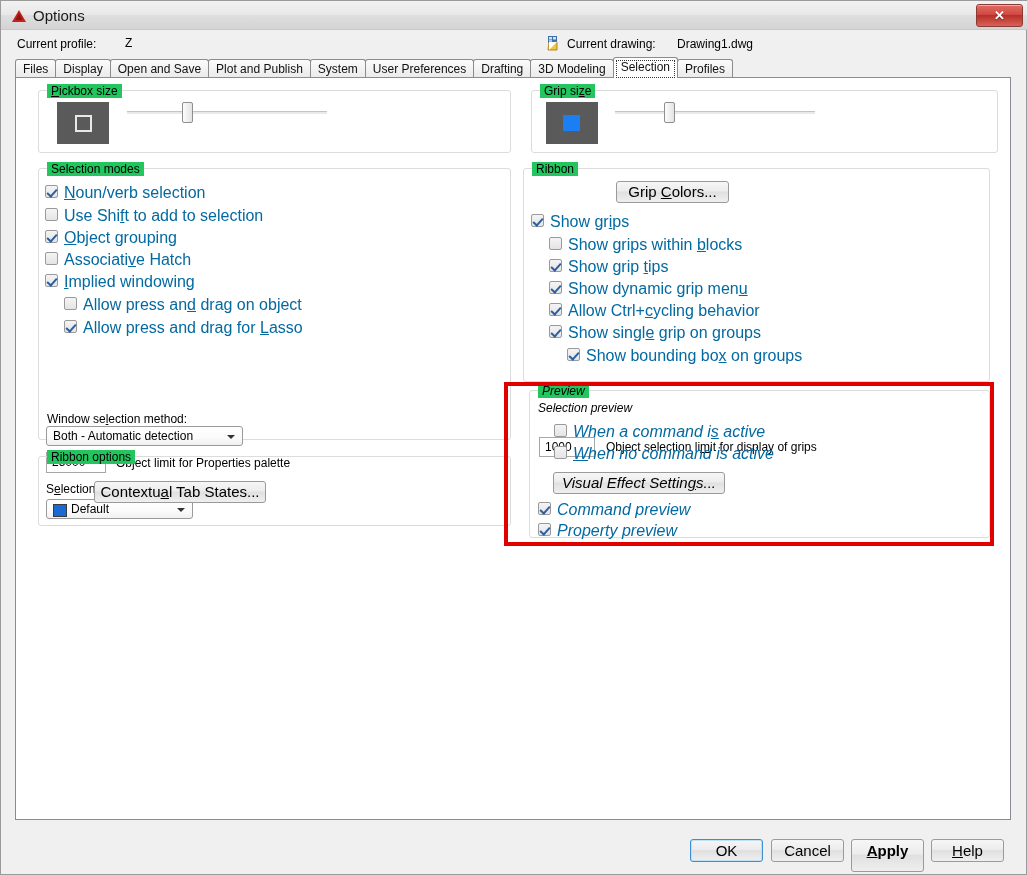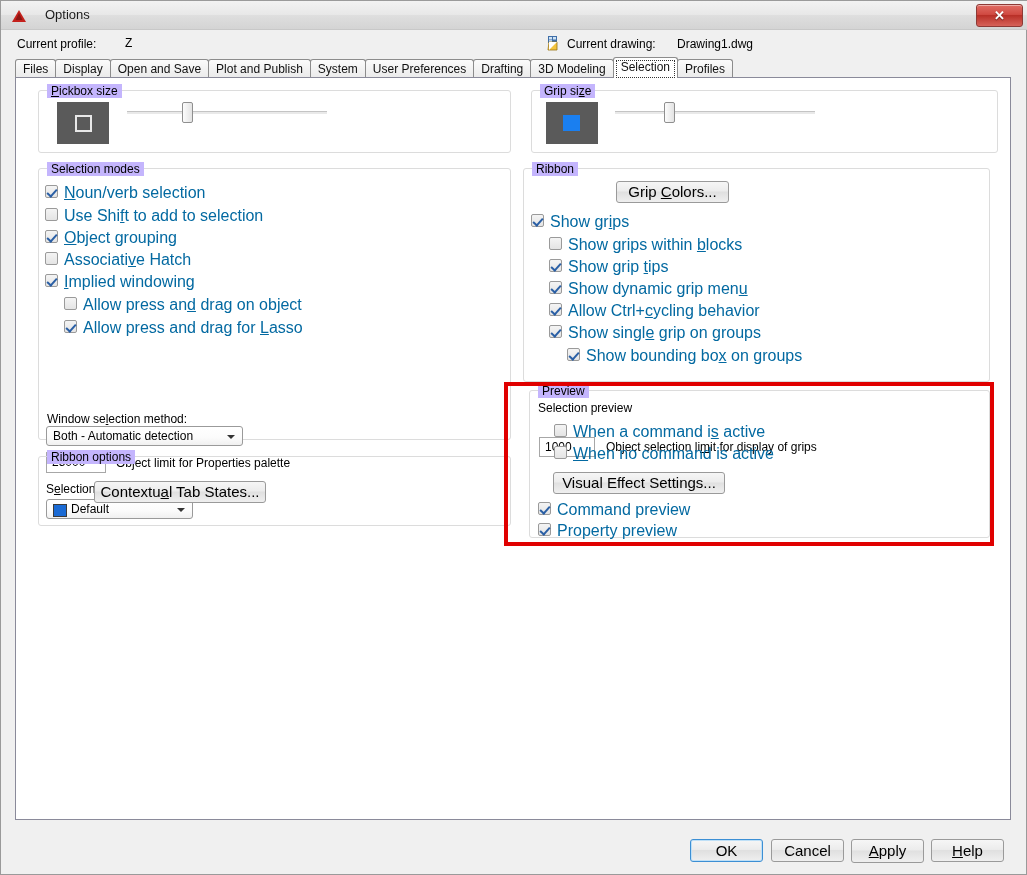--- a/index.html
+++ b/index.html
@@ -25,22 +25,22 @@
     width: 1027px; height: 29px;
     background: linear-gradient(to bottom, #f2f2f2 0%, #e8e8e8 48%, #dedede 52%, #d4d4d4 100%);
     border-bottom: 1px solid #c8c8c8;
     box-sizing: border-box;
   }
   #title-icon {
     position: absolute; left: 10px; top: 7px;
     width: 16px; height: 16px;
   }
   #title-text {
-    position: absolute; left: 44px; top: 6px;
-    font-size: 13px; color: #1b1b1b;
+    position: absolute; left: 32px; top: 6px;
+    font-size: 15px; color: #1b1b1b;
     white-space: nowrap;
   }
   #close-btn {
     position: absolute; right: 5px; top: 3px;
     width: 45px; height: 21px;
     border: 1px solid #8d3a36;
     border-radius: 3px;
     background: linear-gradient(to bottom, #e06c64 0%, #d04a42 45%, #b93028 50%, #d66259 100%);
     box-shadow: inset 0 1px 0 rgba(255,255,255,.45);
     cursor: pointer;
@@ -104,21 +104,21 @@
 
   
   .group {
     position: absolute;
     border: 1px solid #dcdcdc;
     border-radius: 3px;
     box-sizing: border-box;
   }
   .group > .legend {
     position: absolute; top: -7px; left: 8px;
-    background: #c4b5fd;
+    background: #22c55e;
     padding: 0 4px;
     font-size: 12px;
     color: #000;
     white-space: nowrap;
     text-align: center;
   }
 
   
   .cb {
     position: absolute;
@@ -415,21 +415,21 @@
             <span class="lbl">Show bounding bo<span class="u">x</span> on groups</span>
           </div>
         </div>
     </div>
 
     <div class="input" style="left:523px; top:359px; width:56px; height:20px; line-height:18px;">1000</div>
     <div class="txt" style="left:590px; top:362px;">
       <span>Object selection li</span><span class="u">m</span><span>it for display of grips</span>
     </div>
 
-    <div class="group" style="left:513px; top:312px; width:461px; height:148px;">
+    <div class="group" style="left:513px; top:312px; width:461px; height:148px;font-style:italic;">
       <div class="legend">Preview</div>
       <div class="txt" style="left:8px; top:10px;text-align:center;">Selection preview</div>
       <div id="preview-list-1">
           <div class="cb" style="left: 24px; top: 32px;">
             <span class="box"></span>
             <span class="lbl">When a command i<span class="u">s</span> active</span>
           </div>
           <div class="cb" style="left: 24px; top: 54px;">
             <span class="box"></span>
             <span class="lbl"><span class="u">W</span>hen no command is active</span>
@@ -450,17 +450,17 @@
         </div>
     </div>
 
     <div id="annotation" style="left:488px; top:304px; width:490px; height:164px;"></div>
 
   </div>
 
   <div id="footer">
       <div class="btn default" style="left: 689px; top: 12px; width: 73px; height: 23px; line-height: 21px;"><span>OK</span></div>
       <div class="btn" style="left: 770px; top: 12px; width: 73px; height: 23px; line-height: 21px;"><span>Cancel</span></div>
-      <div class="btn" style="left: 850px; top: 12px; width: 73px; height: 24px; line-height: 21px;"><span><span class="u">A</span>pply</span></div>
+      <div class="btn" style="left: 850px; top: 12px; width: 73px; height: 33px; line-height: 21px; font-weight: bold;"><span><span class="u">A</span>pply</span></div>
       <div class="btn" style="left: 930px; top: 12px; width: 73px; height: 23px; line-height: 21px;"><span><span class="u">H</span>elp</span></div>
     </div>
 
 </div>
 
 </body></html>

